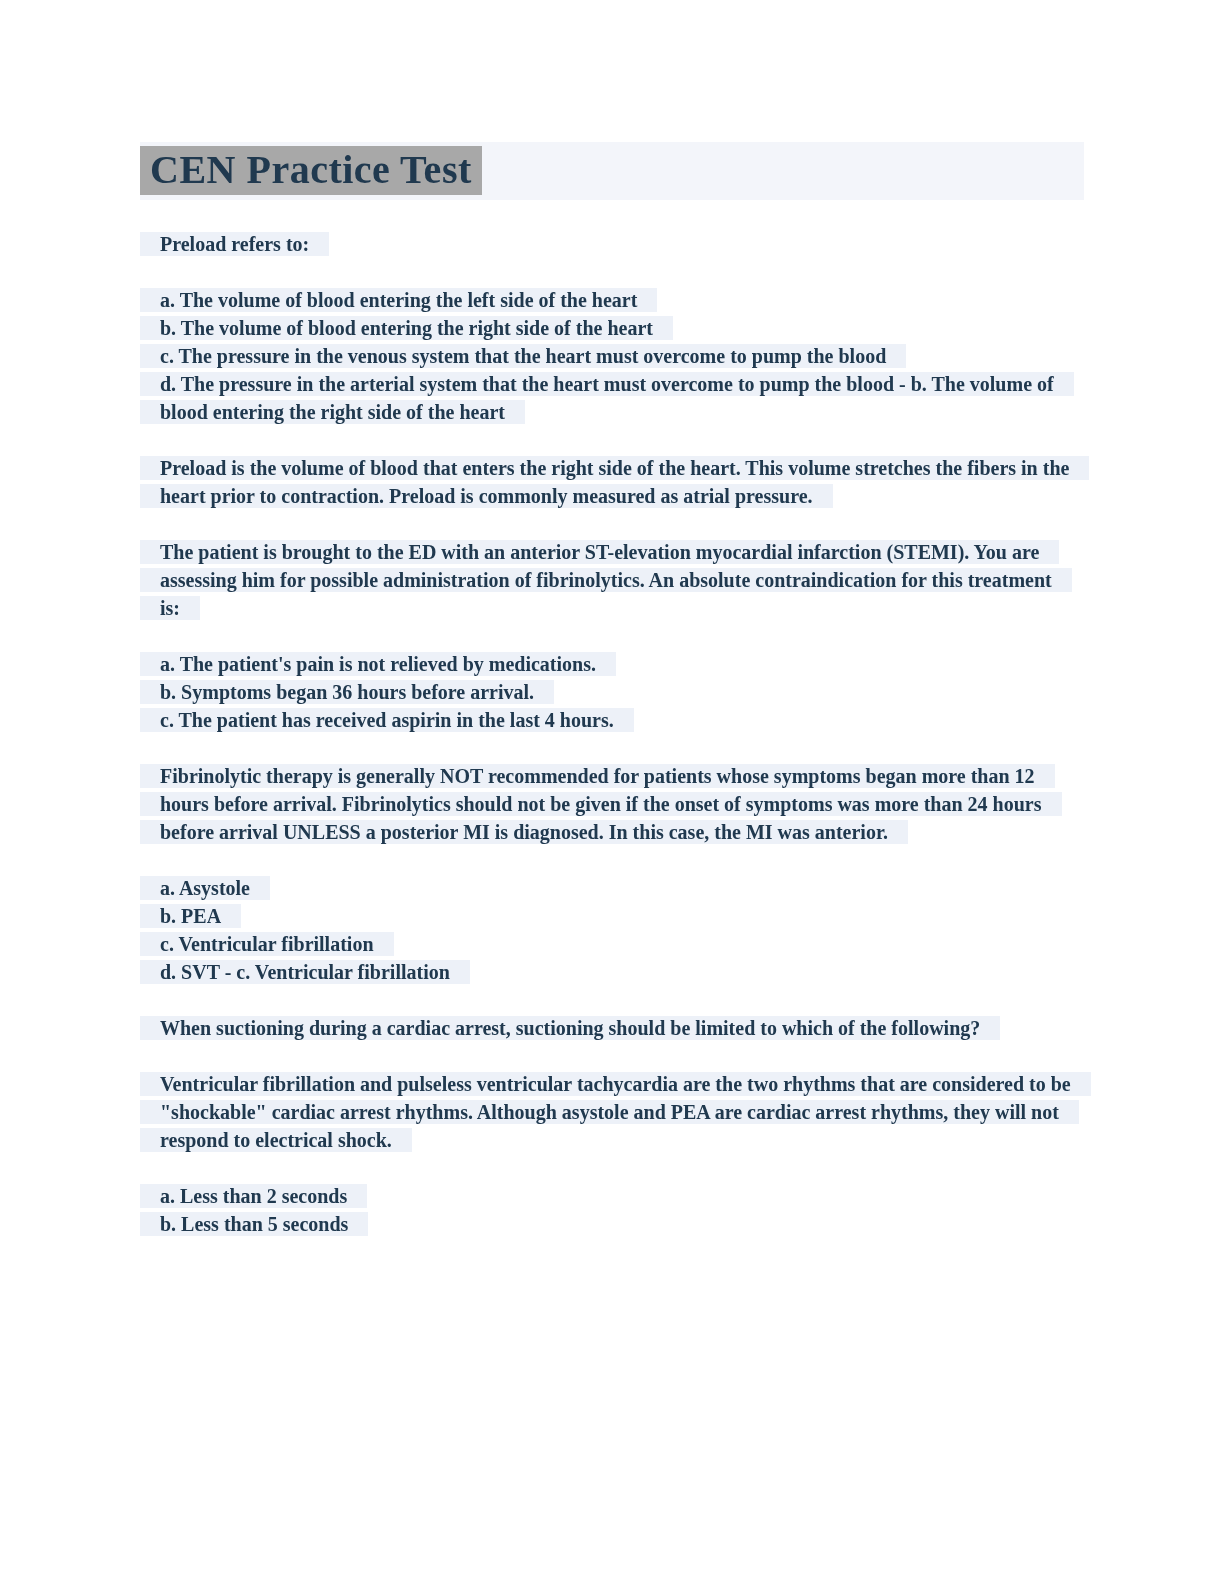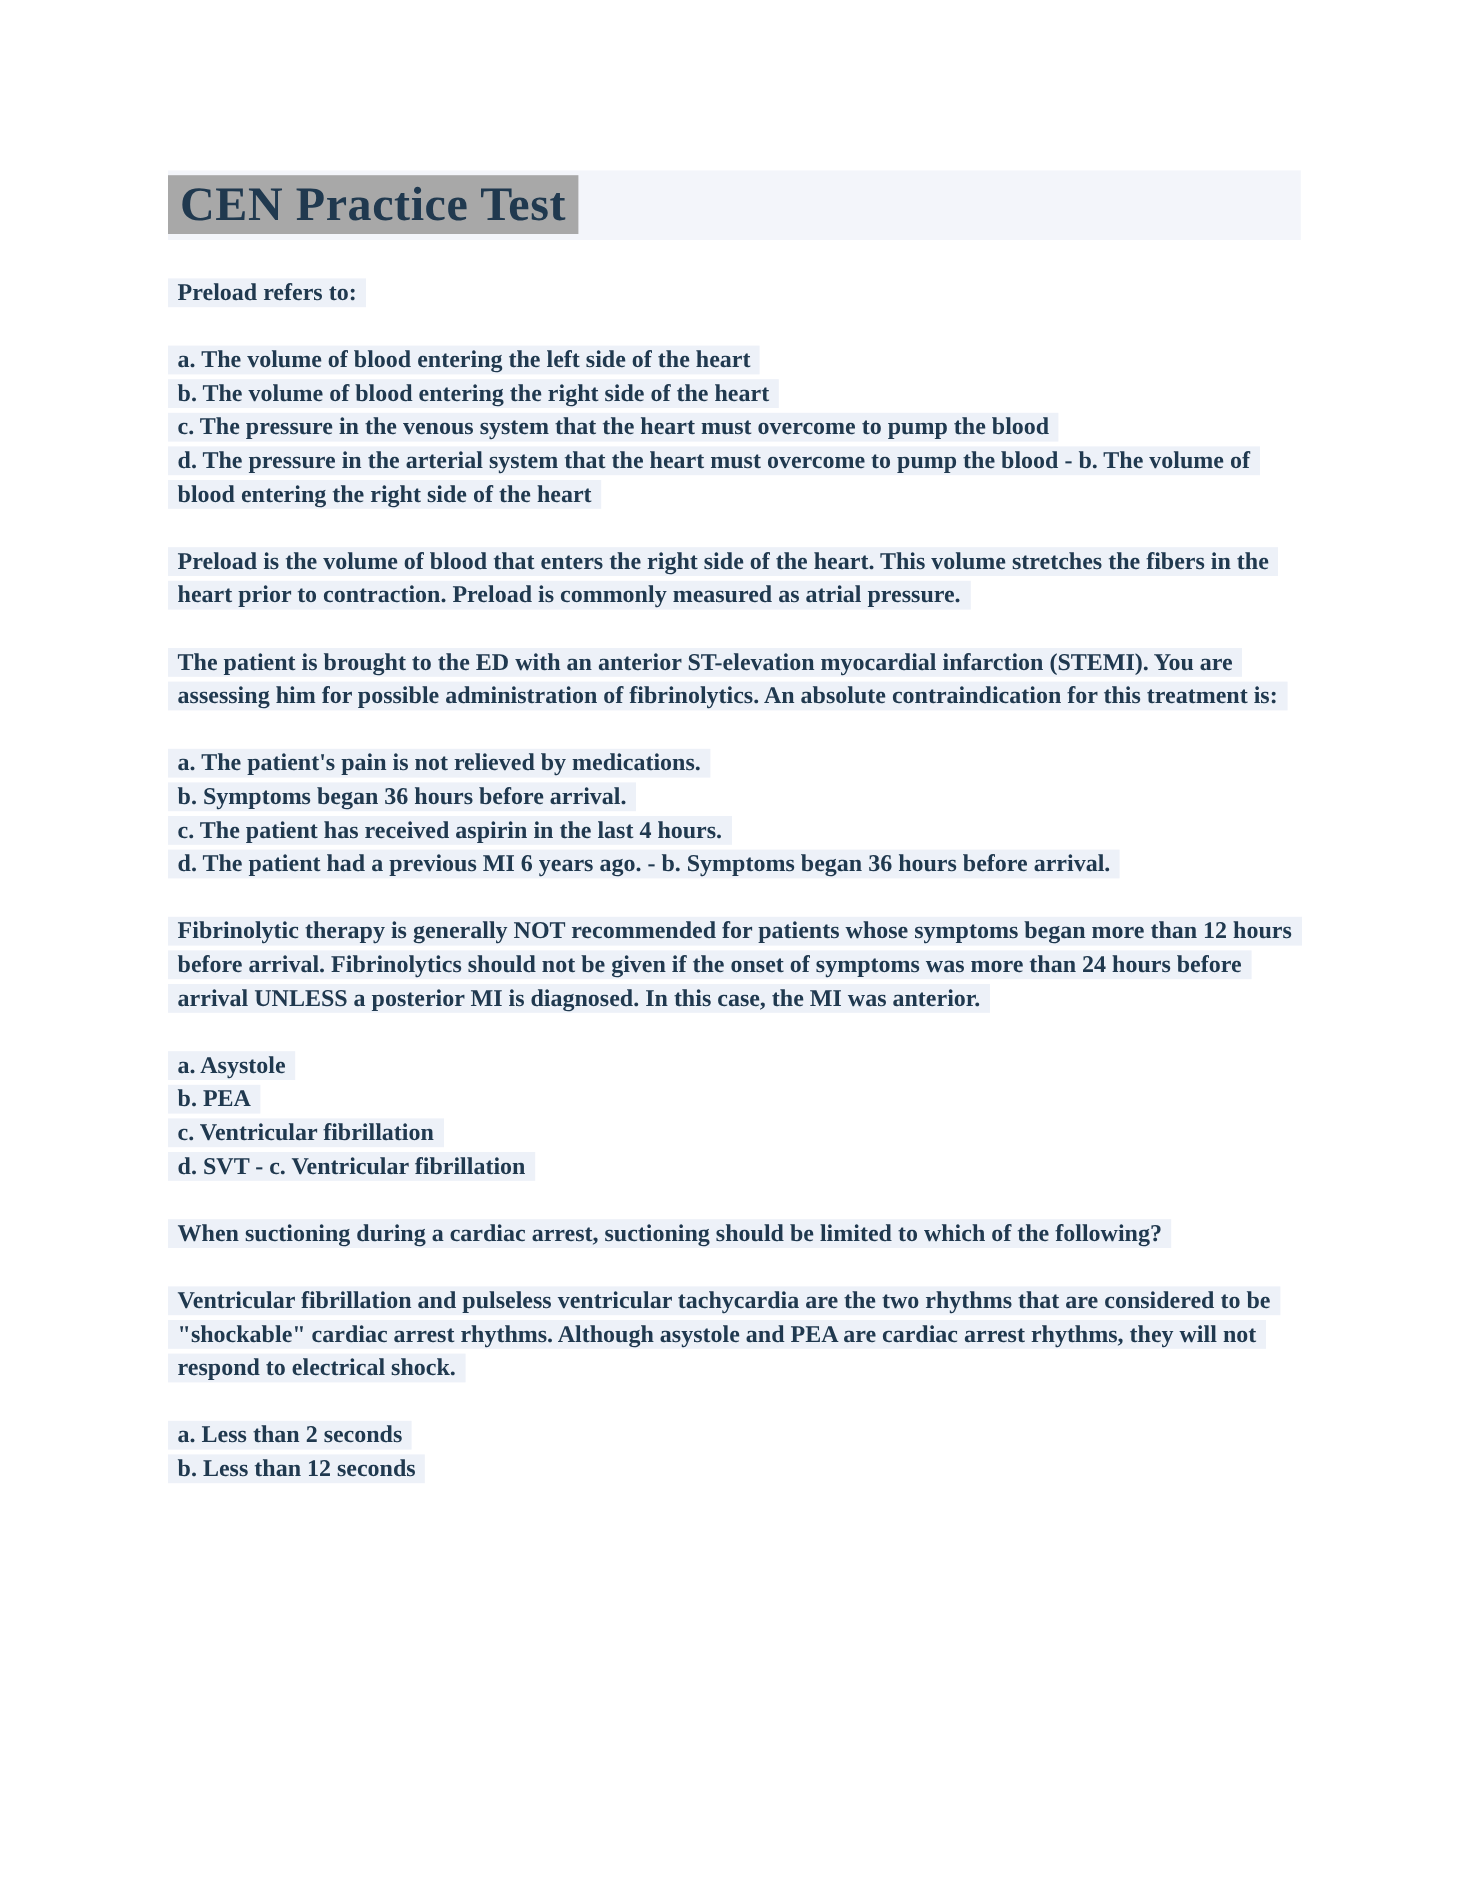--- a/index.html
+++ b/index.html
@@ -45,37 +45,37 @@
     margin-top:30px;
   }
   .document-body p{
     margin:0 0 28px 0;
     font-size:20px;
     line-height:28px;
     font-weight:600;
   }
   .hl{
     background:var(--line-highlight);
-    padding:1px 8px;
+    padding:1px 20px;
     box-decoration-break:clone;
     -webkit-box-decoration-break:clone;
   }
 </style>
 </head>
 <body>
 
 <div class="page">
   <div class="title-band">
     <h1 class="page-title"><span class="title-hl">CEN Practice Test</span></h1>
   </div>
   <div class="document-body">
       <p><span class="hl">Preload refers to:</span></p>
       <p><span class="hl">a. The volume of blood entering the left side of the heart</span><br><span class="hl">b. The volume of blood entering the right side of the heart</span><br><span class="hl">c. The pressure in the venous system that the heart must overcome to pump the blood</span><br><span class="hl">d. The pressure in the arterial system that the heart must overcome to pump the blood - b. The volume of blood entering the right side of the heart</span></p>
       <p><span class="hl">Preload is the volume of blood that enters the right side of the heart. This volume stretches the fibers in the heart prior to contraction. Preload is commonly measured as atrial pressure.</span></p>
       <p><span class="hl">The patient is brought to the ED with an anterior ST-elevation myocardial infarction (STEMI). You are assessing him for possible administration of fibrinolytics. An absolute contraindication for this treatment is:</span></p>
-      <p><span class="hl">a. The patient's pain is not relieved by medications.</span><br><span class="hl">b. Symptoms began 36 hours before arrival.</span><br><span class="hl">c. The patient has received aspirin in the last 4 hours.</span><br><span class="hl">d. The patient had a previous MI 6 years ago. - b. Symptoms began 36 hours before arrival.</span></p>
+      <p><span class="hl">a. The patient's pain is not relieved by medications.</span><br><span class="hl">b. Symptoms began 36 hours before arrival.</span><br><span class="hl">c. The patient has received aspirin in the last 4 hours.</span><br></p>
       <p><span class="hl">Fibrinolytic therapy is generally NOT recommended for patients whose symptoms began more than 12 hours before arrival. Fibrinolytics should not be given if the onset of symptoms was more than 24 hours before arrival UNLESS a posterior MI is diagnosed. In this case, the MI was anterior.</span></p>
       <p><span class="hl">a. Asystole</span><br><span class="hl">b. PEA</span><br><span class="hl">c. Ventricular fibrillation</span><br><span class="hl">d. SVT - c. Ventricular fibrillation</span></p>
       <p><span class="hl">When suctioning during a cardiac arrest, suctioning should be limited to which of the following?</span></p>
       <p><span class="hl">Ventricular fibrillation and pulseless ventricular tachycardia are the two rhythms that are considered to be "shockable" cardiac arrest rhythms. Although asystole and PEA are cardiac arrest rhythms, they will not respond to electrical shock.</span></p>
-      <p><span class="hl">a. Less than 2 seconds</span><br><span class="hl">b. Less than 12 seconds</span></p>
+      <p><span class="hl">a. Less than 2 seconds</span><br><span class="hl">b. Less than 5 seconds</span></p>
     </div>
 </div>
 
 </body></html>

